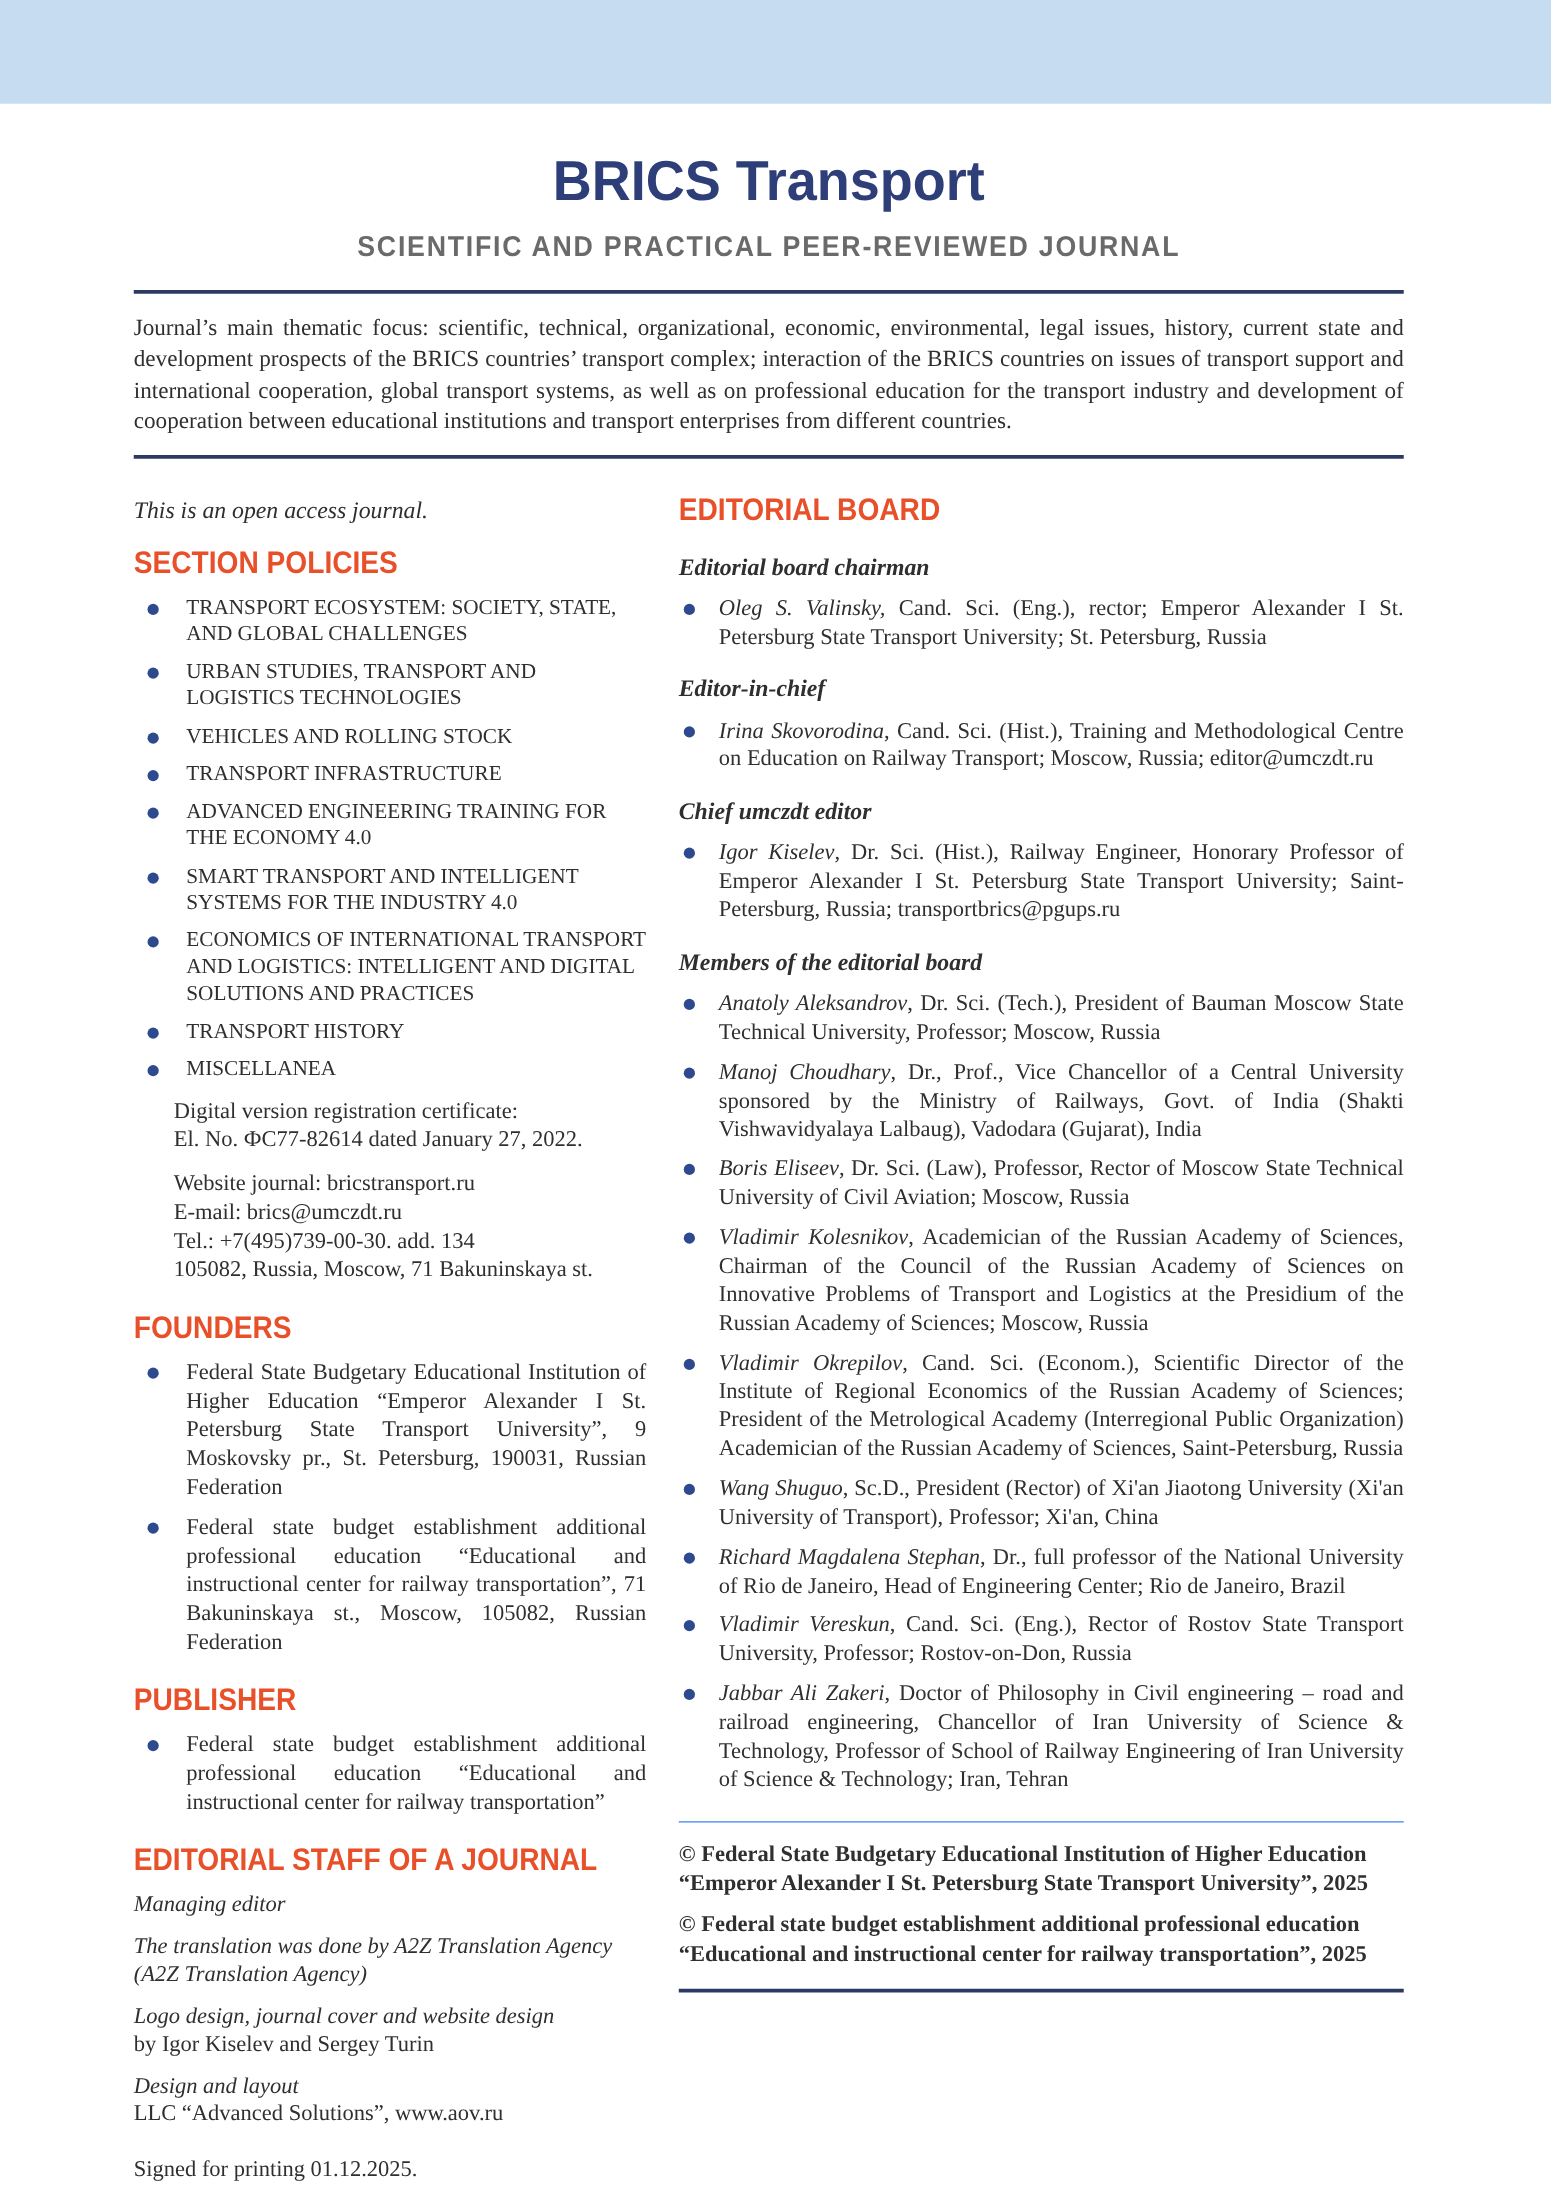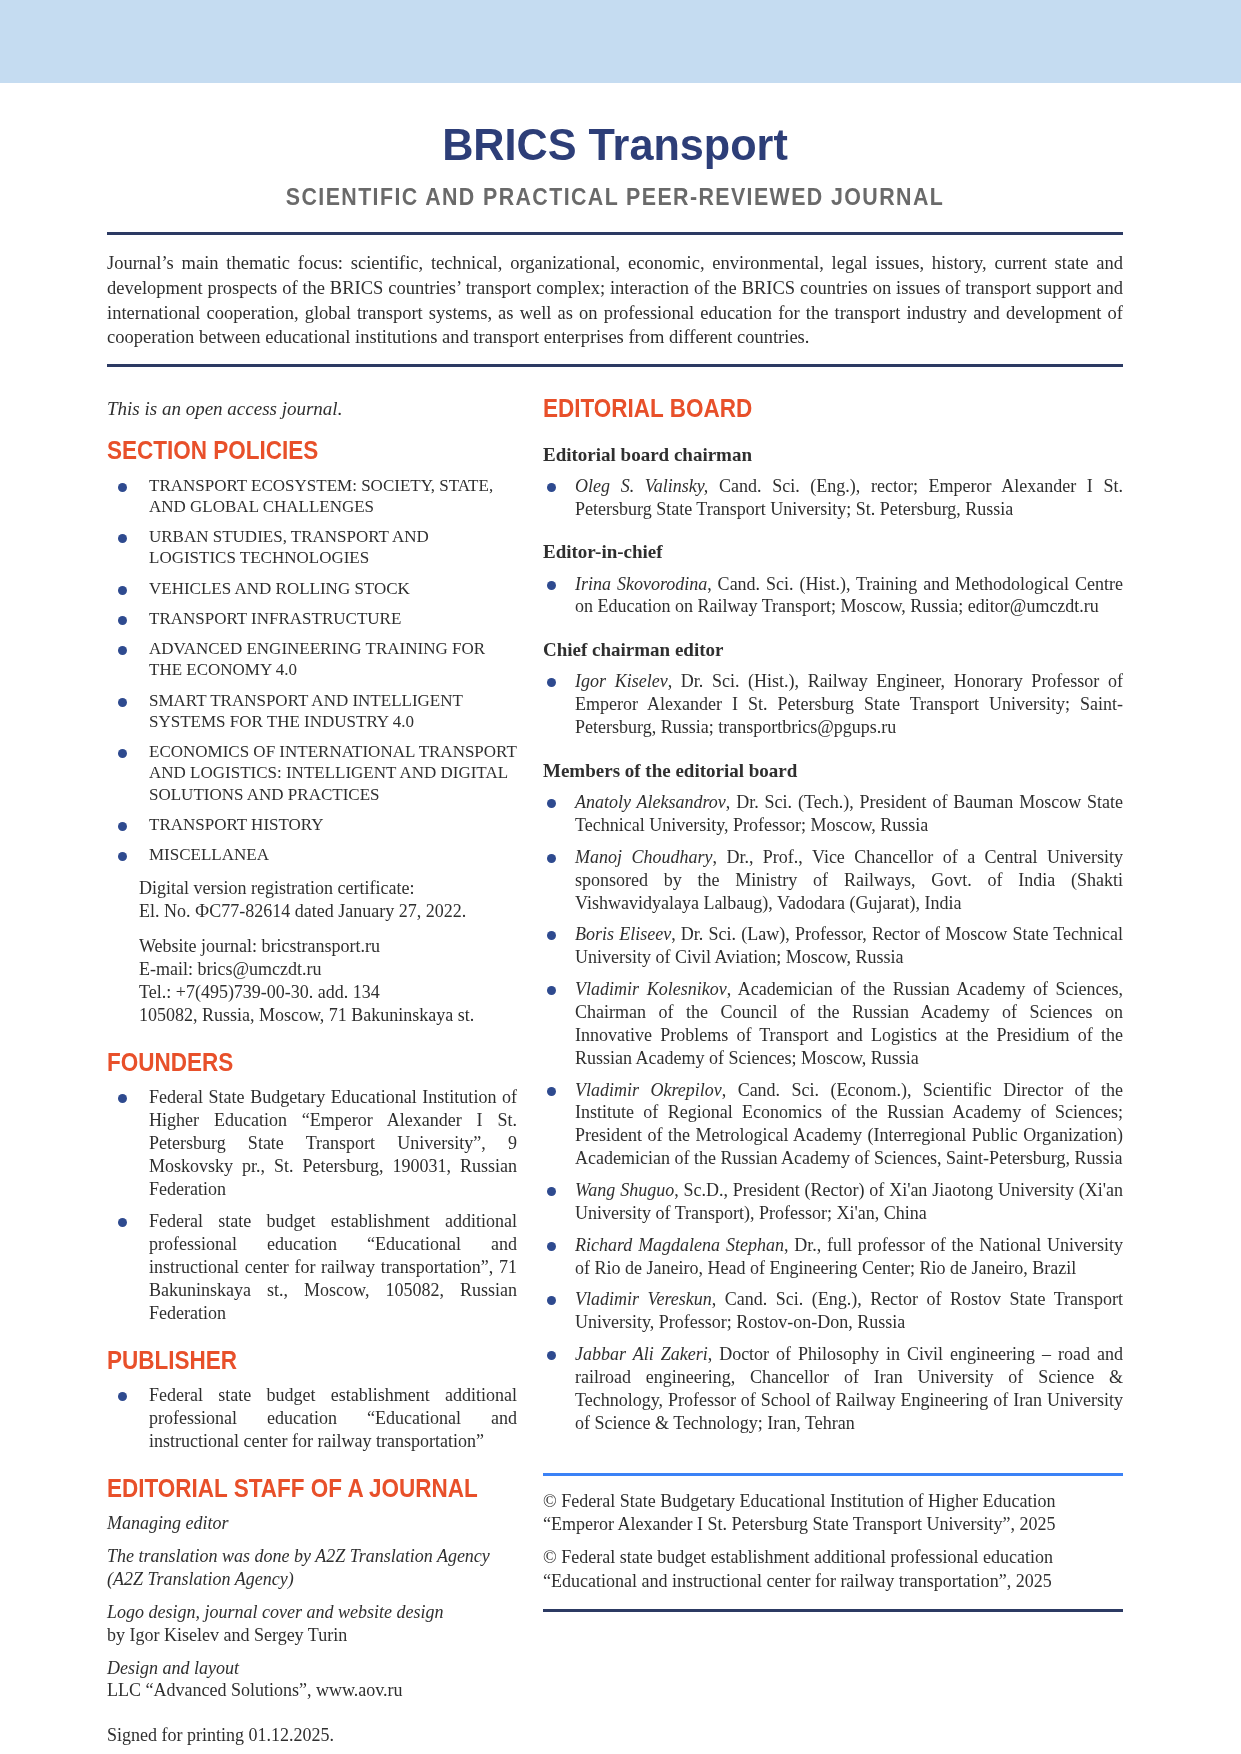--- a/index.html
+++ b/index.html
@@ -58,29 +58,31 @@
   .para { margin-top:12px;margin-left:32px; }
   .para div { margin:0; }
 
   .staff-entry { margin-top:10px; }
   .staff-role { font-style:italic; }
   .signed { margin-top:22px; }
 
   h3.subhead {
     font-size:19px; font-weight:bold; margin:20px 0 8px 0;
     font-family:"Liberation Serif", "DejaVu Serif", serif;
+    font-style:italic;
   }
   ul.members li { padding-left:32px; margin-bottom:9px; text-align:justify; }
   ul.members li::before { left:4px; }
   .member-name { font-style:italic; }
 
   .copyright {
-    margin-top:38px;
-    border-top:3px solid #3b82f6; border-bottom:3px solid #2c3a63;
+    margin-top:22px;
+    border-top:1px solid #3b82f6; border-bottom:3px solid #2c3a63;
     padding:14px 0 16px 0;
+    font-weight:bold;
   }
   .copyright p { margin:0 0 10px 0; line-height:1.3; }
   .copyright p:last-child { margin-bottom:0; }
 </style>
 </head>
 <body>
 
 <div class="top-band"></div>
 
 <div class="page">
@@ -164,21 +166,21 @@
       <h3 class="subhead">Editorial board chairman</h3>
       <ul class="blist members">
         <li><span class="member-name">Oleg S. Valinsky,</span><span> Cand. Sci. (Eng.), rector; Emperor Alexander I St. Petersburg State Transport University; St. Petersburg, Russia</span></li>
       </ul>
 
       <h3 class="subhead">Editor-in-chief</h3>
       <ul class="blist members">
         <li><span class="member-name">Irina Skovorodina</span><span>, Cand. Sci. (Hist.), Training and Methodological Centre on Education on Railway Transport; Moscow, Russia; editor@umczdt.ru</span></li>
       </ul>
 
-      <h3 class="subhead">Chief chairman editor</h3>
+      <h3 class="subhead">Chief umczdt editor</h3>
       <ul class="blist members">
         <li><span class="member-name">Igor Kiselev</span><span>, Dr. Sci. (Hist.), Railway Engineer, Honorary Professor of Emperor Alexander I St. Petersburg State Transport University; Saint-Petersburg, Russia; transportbrics@pgups.ru</span></li>
       </ul>
 
       <h3 class="subhead">Members of the editorial board</h3>
       <ul class="blist members">
         <li><span class="member-name">Anatoly Aleksandrov</span><span>, Dr. Sci. (Tech.), President of Bauman Moscow State Technical University, Professor; Moscow, Russia</span></li>
         <li><span class="member-name">Manoj Choudhary</span><span>, Dr., Prof., Vice Chancellor of a Central University sponsored by the Ministry of Railways, Govt. of India (Shakti Vishwavidyalaya Lalbaug), Vadodara (Gujarat), India</span></li>
         <li><span class="member-name">Boris Eliseev</span><span>, Dr. Sci. (Law), Professor, Rector of Moscow State Technical University of Civil Aviation; Moscow, Russia</span></li>
         <li><span class="member-name">Vladimir Kolesnikov</span><span>, Academician of the Russian Academy of Sciences, Chairman of the Council of the Russian Academy of Sciences on Innovative Problems of Transport and Logistics at the Presidium of the Russian Academy of Sciences; Moscow, Russia</span></li>

